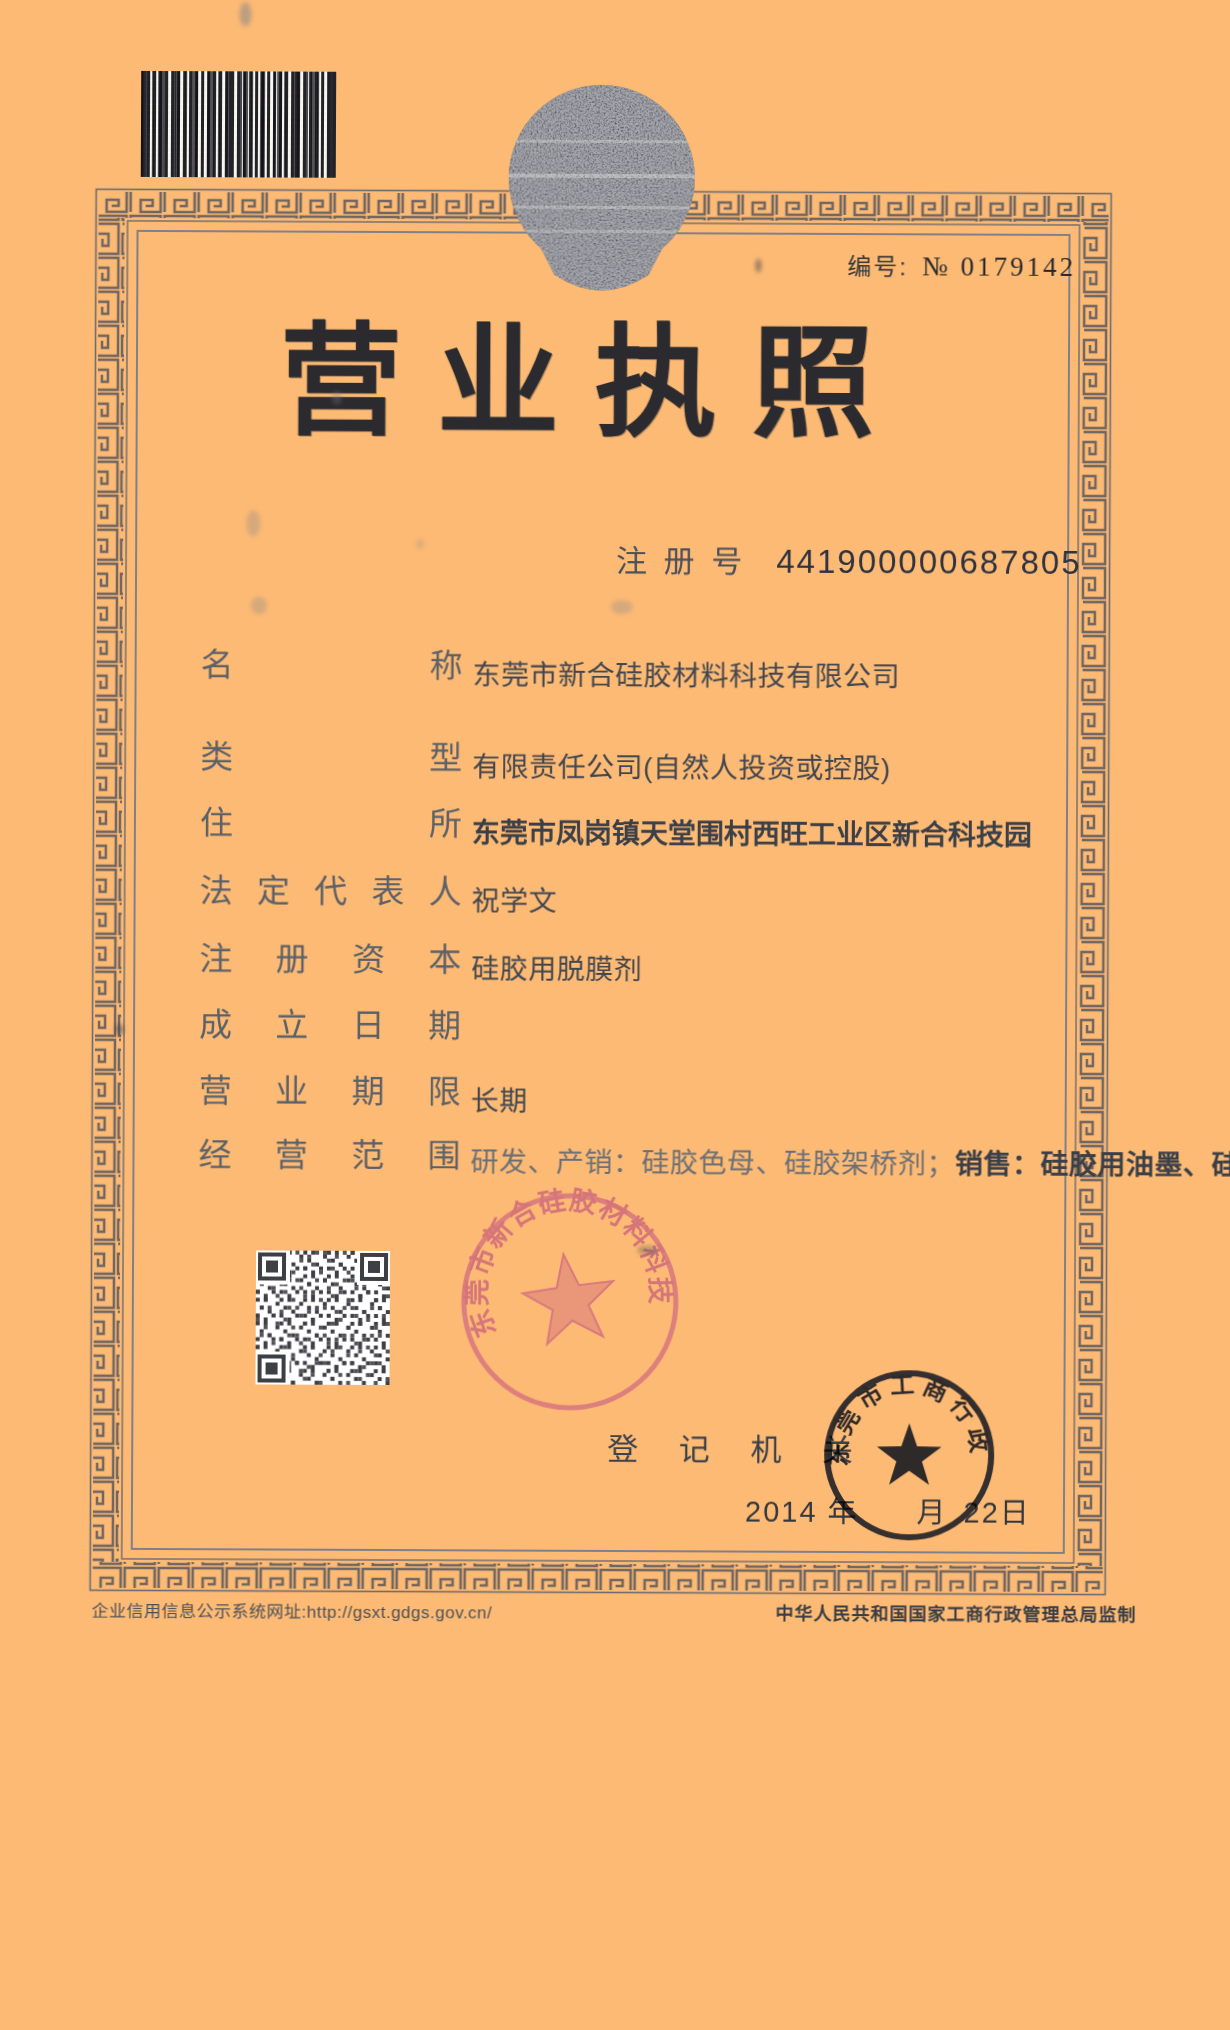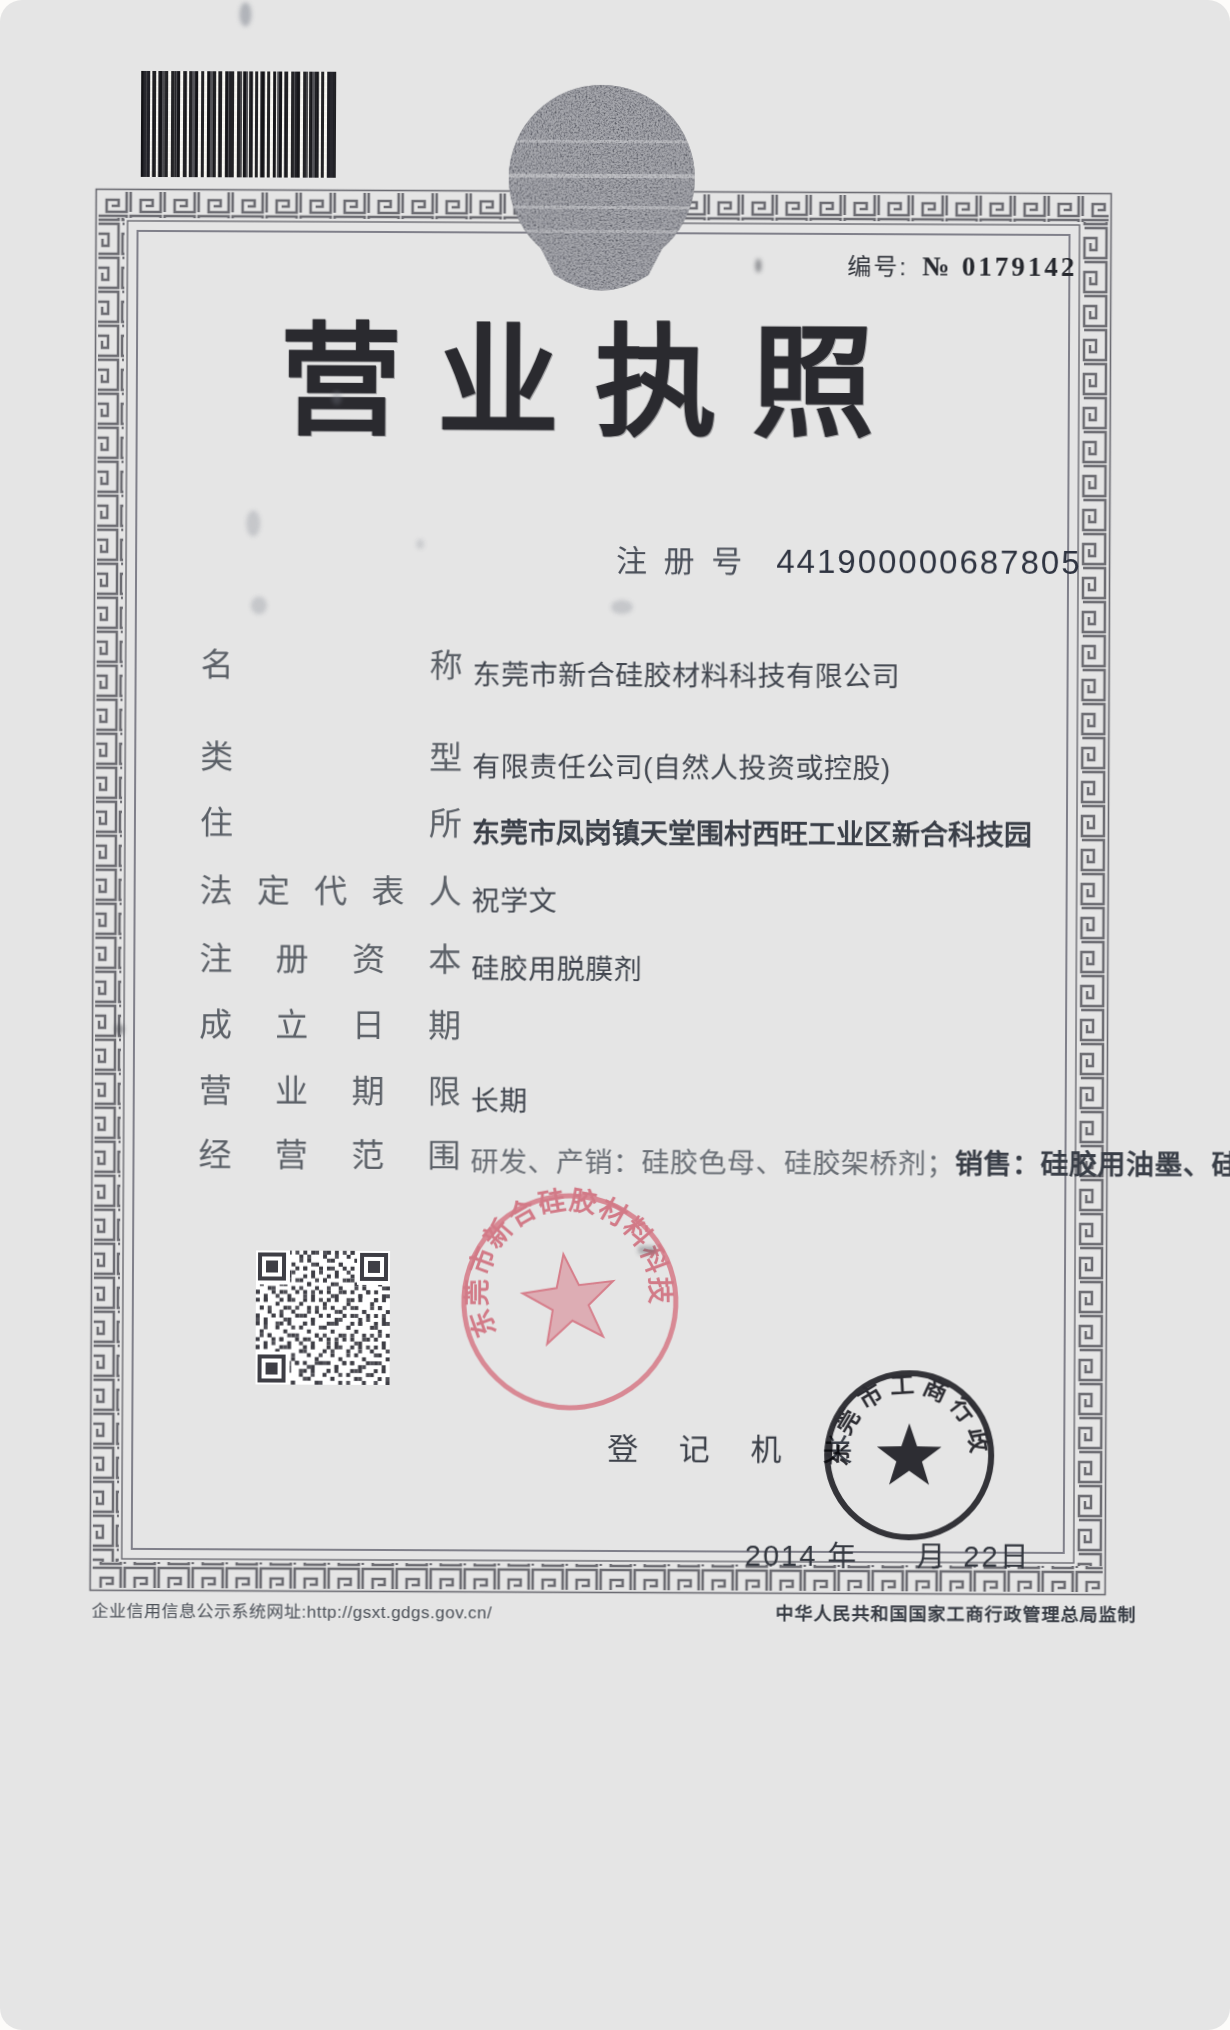--- a/index.html
+++ b/index.html
@@ -1,17 +1,17 @@
 <!DOCTYPE html>
 <html lang="zh-CN"><head>
 <meta charset="utf-8">
 <style>
   html,body{margin:0;padding:0;}
   body{width:1230px;height:2030px;background:#fdfcfa;font-family:"Liberation Sans",sans-serif;}
-  .page{position:relative;width:1230px;height:2030px;background:#e5e5e5;overflow:hidden;border-radius:22px;}
+  .page{position:relative;width:1230px;height:2030px;background:#fdba74;overflow:hidden;}
   .doc{position:absolute;inset:0;transform:rotate(0.25deg);transform-origin:50% 40%;}
   .abs{position:absolute;}
 
   
   .barcode{left:138px;top:73px;width:195px;height:106px;
     background-color:#efeeea;
     background-image:
       repeating-linear-gradient(90deg, rgba(22,22,26,.92) 0 3px, rgba(255,255,255,0) 3px 6px),
       repeating-linear-gradient(90deg, rgba(22,22,26,.75) 0 2px, rgba(255,255,255,0) 2px 11px),
       repeating-linear-gradient(90deg, rgba(58,58,64,.85) 0 5px, rgba(255,255,255,0) 5px 17px),
@@ -21,21 +21,21 @@
   .barcode::before{left:2px;} .barcode::after{right:2px;}
 
   
   .frame{left:92px;top:190px;}
   .emblem{left:492px;top:78px;}
   .qr{left:258px;top:1252px;}
 
   
   .serial{left:845px;top:246px;display:flex;align-items:baseline;gap:14px;color:#33363d;}
   .serial .lbl{font-size:24px;letter-spacing:2px;}
-  .serial .val{font-size:27px;font-weight:bold;font-family:"Liberation Serif",serif;letter-spacing:3px;color:#26282e;}
+  .serial .val{font-size:27px;font-weight:normal;font-family:"Liberation Serif",serif;letter-spacing:3px;color:#26282e;}
 
   
   .title{left:278px;top:322px;width:594px;display:flex;justify-content:space-between;
     font-size:122px;font-weight:900;color:#2a2a2f;line-height:1;
     text-shadow:1px 1px 0 rgba(40,40,45,.35), -1px 0 0 rgba(40,40,45,.2);}
 
   
   .regno{left:615px;top:536px;display:flex;align-items:baseline;gap:30px;}
   .regno .lbl{font-size:31px;color:#4b505a;letter-spacing:4px;}
   .regno .val{font-size:33px;color:#2e3340;letter-spacing:2px;}
@@ -50,21 +50,21 @@
   .row.r-addr .val{font-weight:600;color:#3a3f48;letter-spacing:0;}
   .scope-text{padding-left:4px;width:588px;font-size:21.5px;line-height:1.43;white-space:normal;padding-top:2px;}
   .scope-text .seg-a{color:#6a6f76;}
   .scope-text .seg-b{color:#3a3f48;font-weight:700;}
 
   
   .registry{left:610px;top:1424px;font-size:31px;color:#3c4049;letter-spacing:16px;}
   .dateline{left:748px;top:1487px;font-size:29px;color:#33373f;display:flex;align-items:baseline;}
   .dateline .gap1{display:inline-block;width:58px;}
   .dateline .gap2{display:inline-block;width:16px;}
-  .dateline .d{letter-spacing:2px;margin-top:44px;}
+  .dateline .d{letter-spacing:2px;}
 
   
   .red-seal{left:455px;top:1185px;mix-blend-mode:multiply;opacity:.88;}
   .black-seal{left:822px;top:1364px;mix-blend-mode:multiply;opacity:.92;}
 
   
   .footer{left:95px;top:1598px;width:1045px;display:flex;justify-content:space-between;align-items:baseline;}
   .footer .f-left{font-size:17px;color:#4b5058;letter-spacing:.5px;}
   .footer .f-right{font-size:18px;color:#383d45;font-weight:600;letter-spacing:1px;}
 

